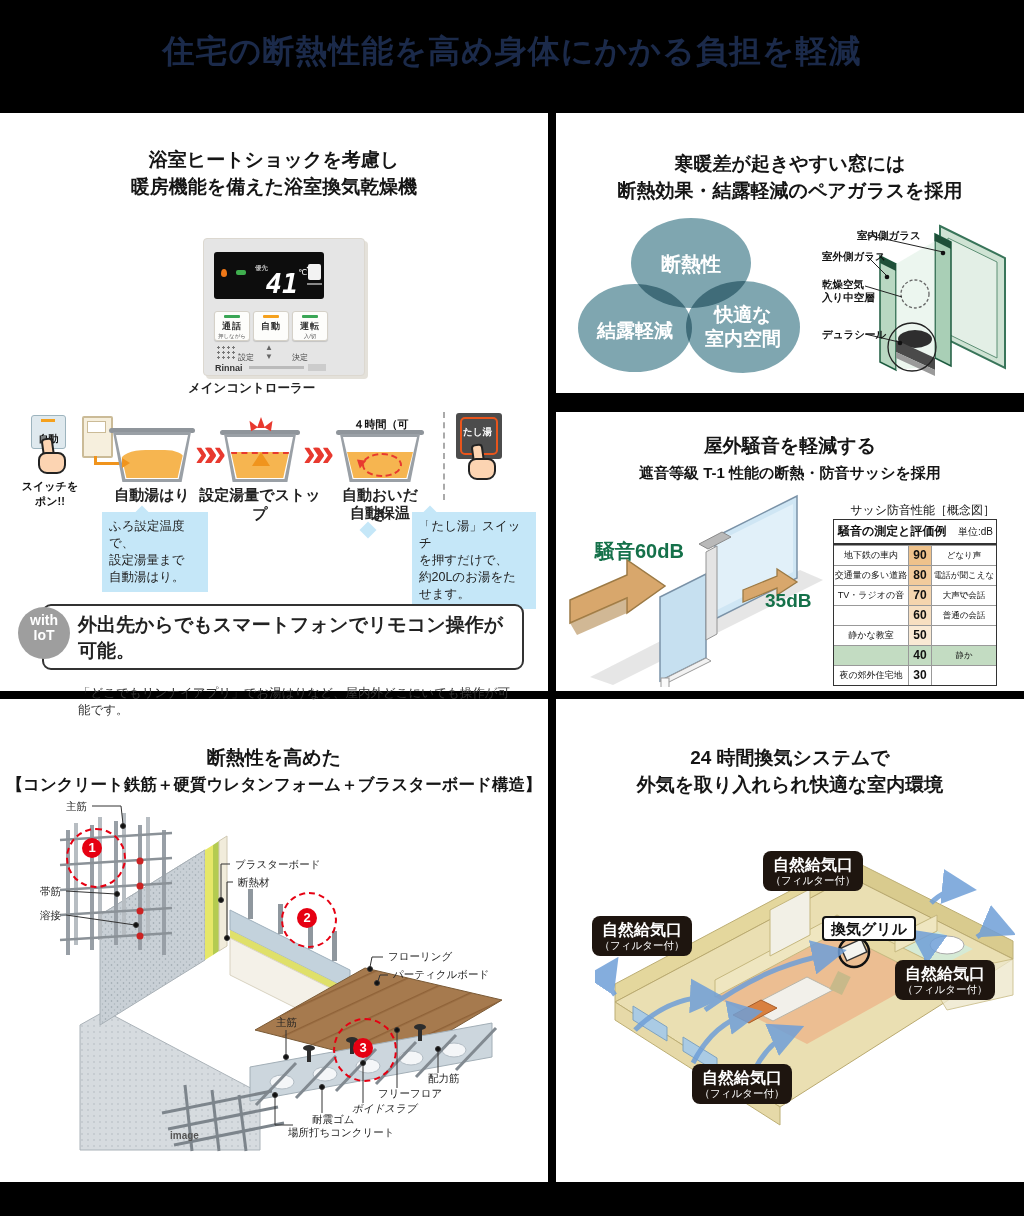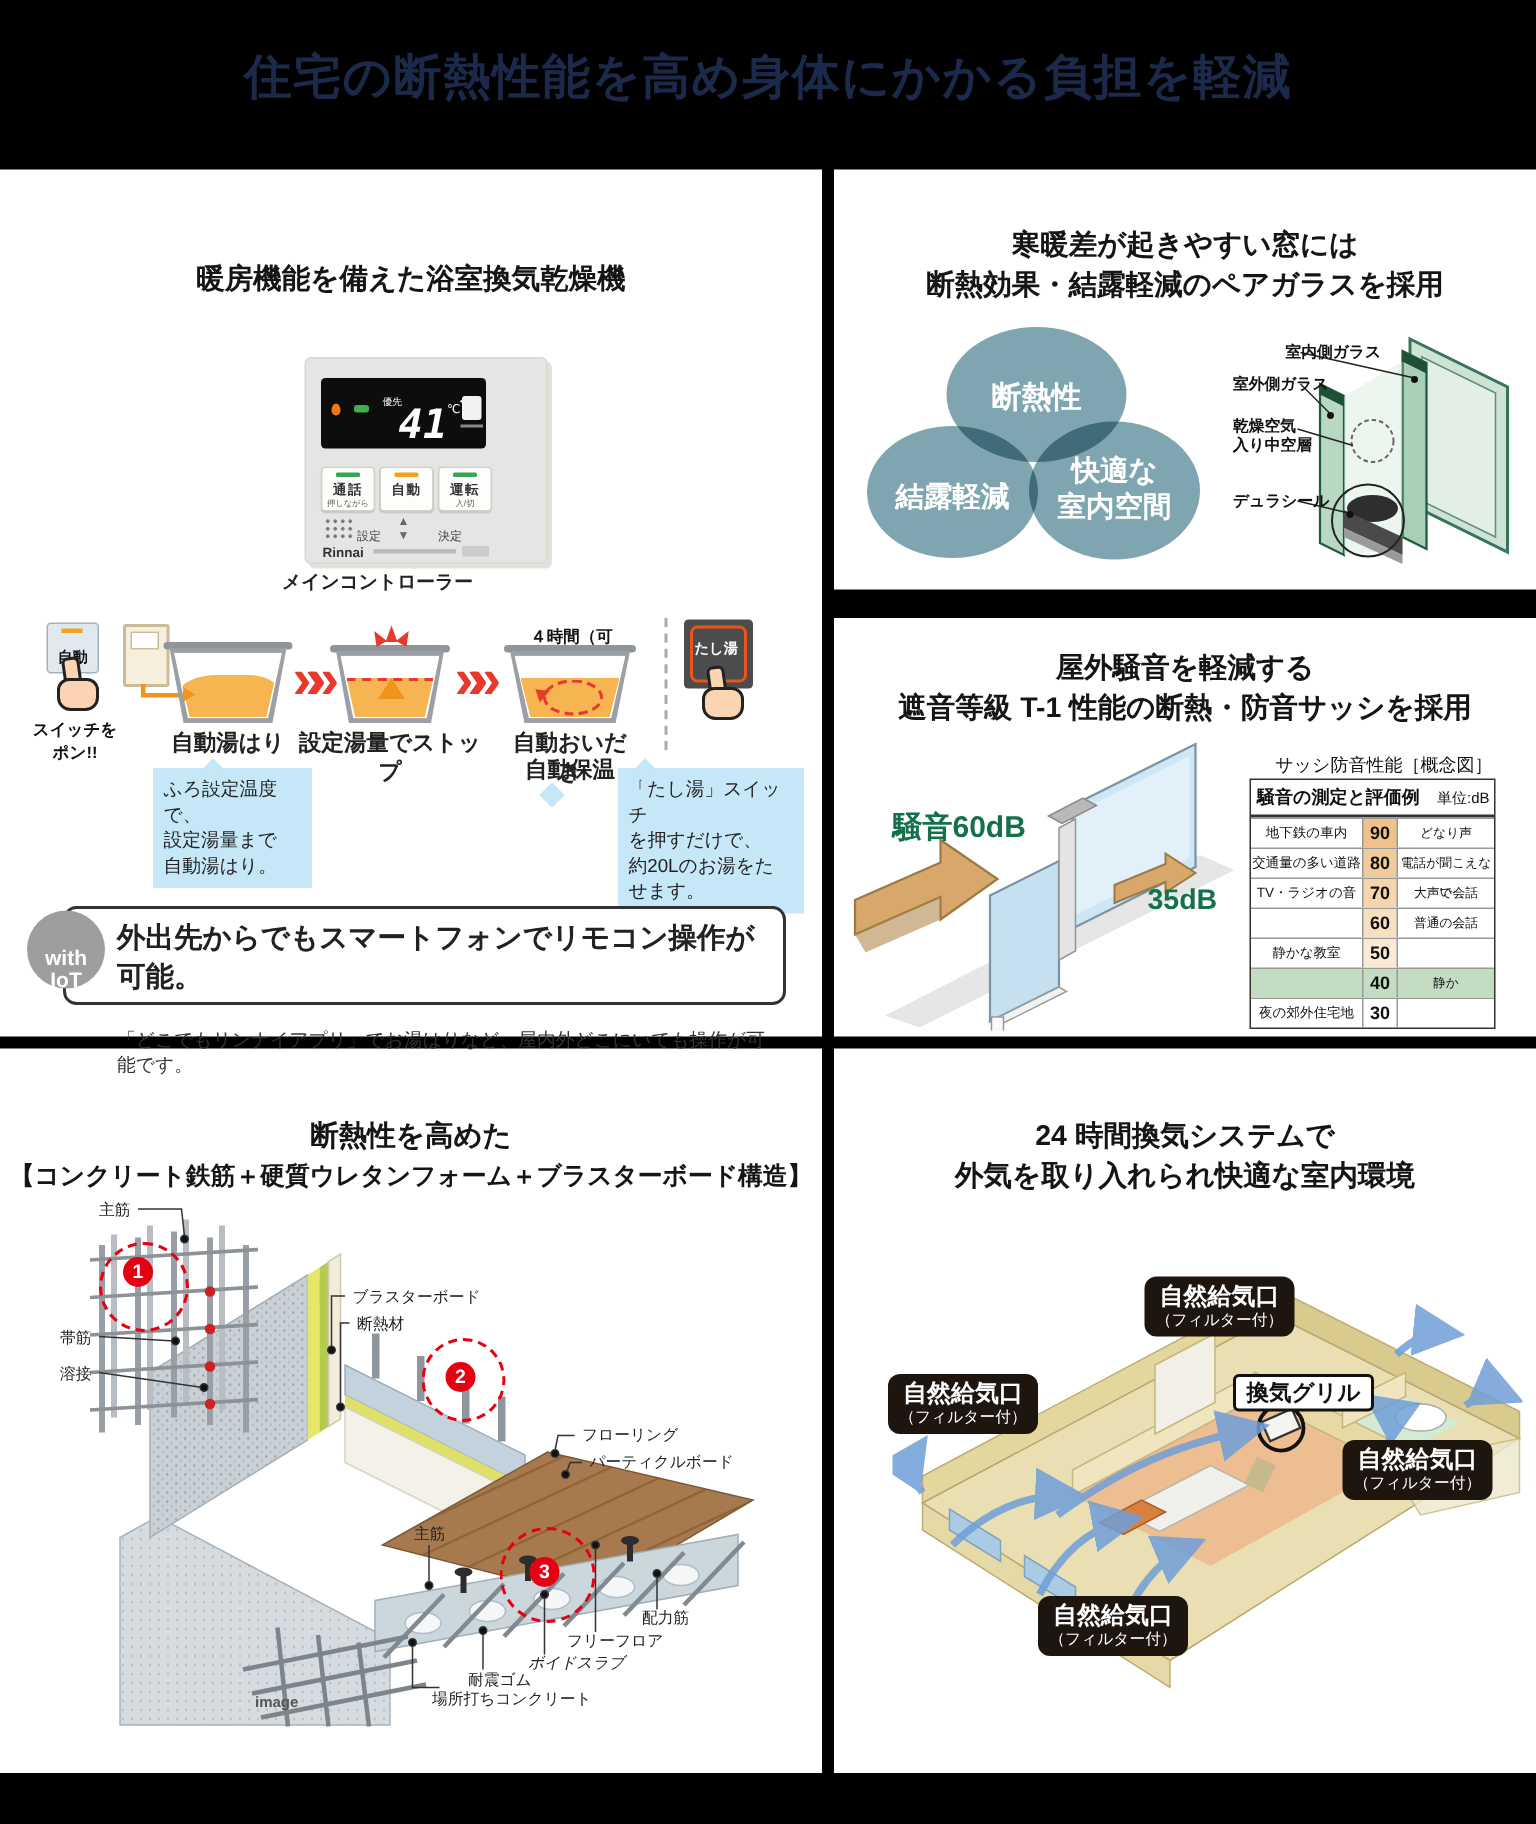--- a/index.html
+++ b/index.html
@@ -63,20 +63,21 @@
 <div class="page">
 
   <div class="hdr-title">住宅の断熱性能を高め身体にかかる負担を軽減</div>
 
   <div class="panel" style="left:0;top:113px;width:548px;height:578px;"></div>
   <div class="panel" style="left:556px;top:113px;width:468px;height:280px;"></div>
   <div class="panel" style="left:556px;top:412px;width:468px;height:279px;"></div>
   <div class="panel" style="left:0;top:699px;width:548px;height:483px;"></div>
   <div class="panel" style="left:556px;top:699px;width:468px;height:483px;"></div>
 
+  <div class="sec-title" style="left:0;top:146px;width:548px;font-size:19px;">浴室ヒートショックを考慮し</div>
   <div class="sec-title" style="left:0;top:173px;width:548px;font-size:19px;">暖房機能を備えた浴室換気乾燥機</div>
 
   <div class="abs" style="left:203px;top:238px;width:132px;height:136px;background:#e5e5e5;border:1px solid #dcd8d0;border-radius:4px;box-shadow:3px 3px 0 #e4e1da;padding-left:28px;">
     <div class="abs" style="left:10px;top:13px;width:110px;height:47px;background:#0d0d0d;border-radius:3px;">
       <span class="abs" style="left:7px;top:17px;width:6px;height:8px;background:#f07818;border-radius:50% 50% 50% 50%/60% 60% 40% 40%;"></span>
       <span class="abs" style="left:22px;top:18px;width:10px;height:5px;background:#3fae4e;border-radius:2px;"></span>
       <span class="abs" style="left:41px;top:12px;font-size:6.5px;color:#fff;">優先</span>
       <span class="abs" style="left:38px;top:16px;width:60px;text-align:center;font-size:27px;font-weight:bold;color:#fff;font-family:'DejaVu Sans Mono',monospace;font-style:italic;">41</span>
       <span class="abs" style="left:84px;top:16px;font-size:8px;color:#fff;">℃</span>
       <svg class="abs" style="left:92px;top:12px;" width="12" height="10" viewBox="0 0 12 10">
@@ -190,21 +191,21 @@
   <span class="notch" style="left:136px;top:508px;"></span>
   <span class="notch" style="left:362px;top:524px;"></span>
   <div class="callout pre" style="left:412px;top:512px;width:110px;">「たし湯」スイッチ
 を押すだけで、
 約20Lのお湯をた
 せます。</div>
   <span class="notch" style="left:424px;top:508px;"></span>
 
   <div class="abs" style="left:42px;top:604px;width:478px;height:62px;border:2px solid #333;border-radius:9px;background:#fff;"></div>
   <div class="abs" style="left:18px;top:607px;width:52px;height:52px;background:#9e9e9e;border-radius:50%;text-align:center;color:#fff;font-weight:bold;">
-    <div style="font-size:14px;margin-top:24px;line-height:15px;">with</div>
+    <div style="font-size:14px;margin-top:6px;line-height:15px;">with</div>
     <div style="font-size:14px;line-height:15px;">IoT</div>
   </div>
   <div class="abs" style="left:78px;top:612px;width:440px;font-size:19px;font-weight:bold;color:#222;">外出先からでもスマートフォンでリモコン操作が可能。</div>
   <div class="abs" style="left:78px;top:640px;width:440px;font-size:12.5px;color:#333;margin-top:45px;">「どこでもリンナイアプリ」でお湯はりなど、屋内外どこにいても操作が可能です。</div>
 
   <div class="sec-title" style="left:556px;top:150px;width:468px;font-size:19px;">寒暖差が起きやすい窓には</div>
   <div class="sec-title" style="left:556px;top:177px;width:468px;font-size:19px;">断熱効果・結露軽減のペアガラスを採用</div>
 
   <div class="venn" style="left:631px;top:218px;width:120px;height:90px;"></div>
   <div class="venn" style="left:578px;top:284px;width:114px;height:88px;"></div>
@@ -245,21 +246,21 @@
         <circle cx="85" cy="125" r="2.3" stroke="none" fill="#111"></circle>
     </g>
   </svg>
   <span class="glabel" style="left:857px;top:229px;">室内側ガラス</span>
   <span class="glabel" style="left:822px;top:250px;">室外側ガラス</span>
   <span class="glabel pre" style="left:822px;top:278px;">乾燥空気
 入り中空層</span>
   <span class="glabel" style="left:822px;top:328px;">デュラシール</span>
 
   <div class="sec-title" style="left:556px;top:432px;width:468px;font-size:19px;">屋外騒音を軽減する</div>
-  <div class="sec-title" style="left:556px;top:459px;width:468px;font-size:19px;">遮音等級 T-1 性能の断熱・防音サッシを採用</div>
+  <div class="sec-title" style="left:556px;top:459px;width:468px;font-size:15px;">遮音等級 T-1 性能の断熱・防音サッシを採用</div>
 
   <svg class="abs" style="left:565px;top:482px;" width="260" height="205" viewBox="0 0 260 205">
     <polygon points="25,195 235,88 258,98 48,203" fill="#dcdcdc" opacity="0.7"></polygon>
     <g>
       <polygon points="150,55 232,14 232,96 150,137" fill="#cfe6f4" stroke="#7b93a8" stroke-width="1.5"></polygon>
       <polygon points="152,60 228,22 228,90 152,128" fill="#e8f4fb" opacity="0.7"></polygon>
       <polygon points="95,115 141,92 141,176 95,199" fill="#c6e0f0" stroke="#7b93a8" stroke-width="1.5"></polygon>
       <polygon points="141,70 152,64 152,152 141,158" fill="#e4e4e4" stroke="#949494" stroke-width="1"></polygon>
       <polygon points="134,62 157,50 166,55 143,67" fill="#b9b9b9" stroke="#8a8a8a"></polygon>
       <polygon points="95,199 141,176 146,179 100,202" fill="#f2f2f2" stroke="#9a9a9a"></polygon>

